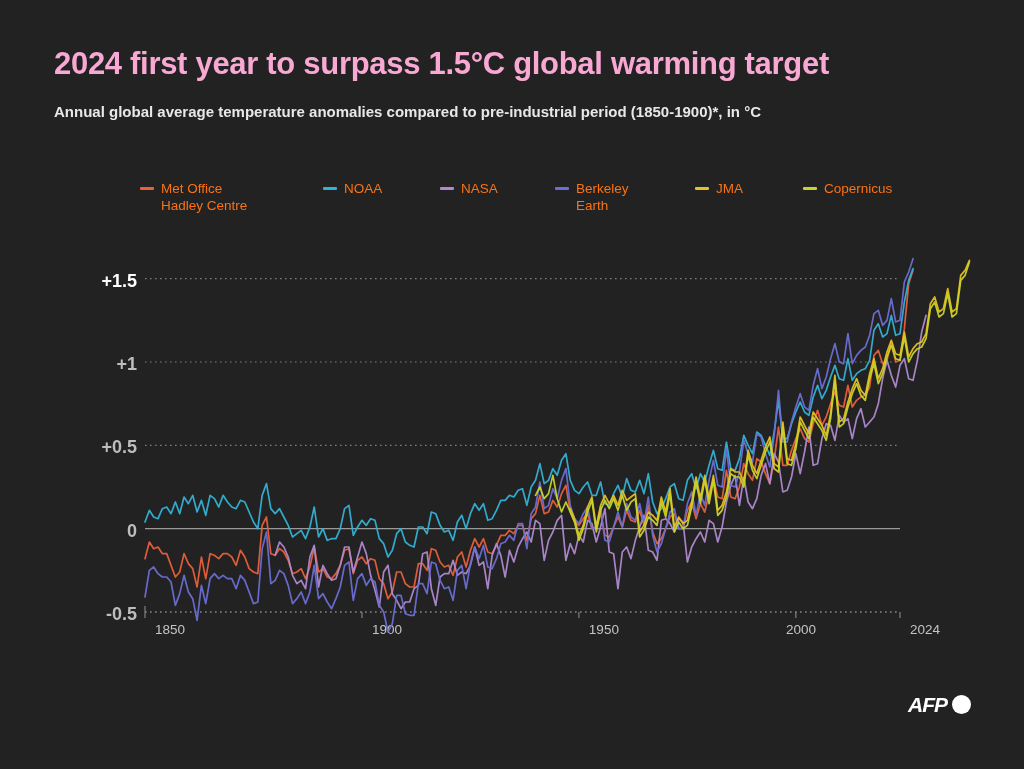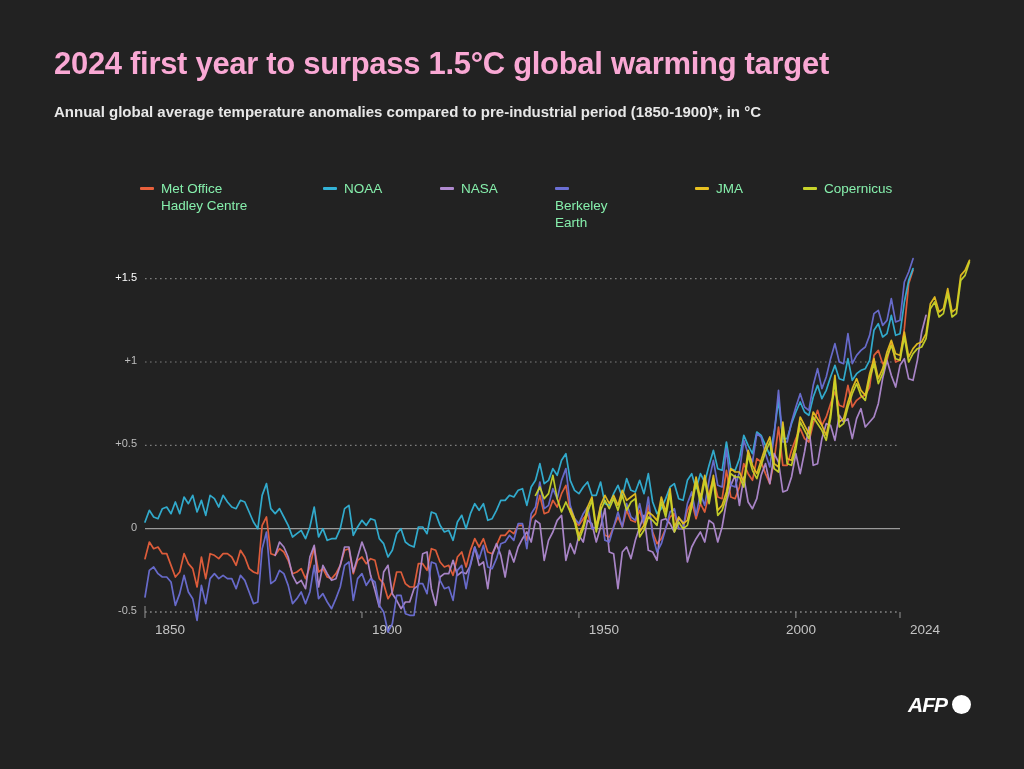--- a/index.html
+++ b/index.html
@@ -31,34 +31,34 @@
   }
   .legend-item{
     position:absolute;top:0;
     display:flex;align-items:flex-start;gap:7px;
   }
   .legend-swatch{
     display:inline-block;width:14px;height:3px;
     margin-top:7px;flex:0 0 auto;border-radius:1px;
   }
   .legend-label{
-    font-size:13.5px;color:#86efac;line-height:17px;
+    font-size:13.5px;color:#f97316;line-height:17px;
     white-space:pre-line;
   }
 
   
   .plot{
     position:absolute;left:145px;top:262px;
     width:755px;height:350px;
   }
   .plot svg{display:block;width:755px;height:350px;overflow:visible;}
 
   .ylabel{
     position:absolute;right:0;
-    font-size:11px;color:#bdbdbd;font-weight:normal;
+    font-size:18px;color:#bdbdbd;font-weight:bold;
     text-align:right;white-space:nowrap;
   }
   .ylabel.hi{color:#ffffff;}
   .xlabel{
     position:absolute;top:622px;
     font-size:13.5px;color:#c4c4c4;
     text-align:right;white-space:nowrap;
   }
 
   .footer-note{
@@ -92,21 +92,21 @@
 Hadley Centre</span>
       </div>
       <div class="legend-item" style="left: 183px;">
         <span class="legend-swatch" style="background: rgb(51, 178, 214);"></span>
         <span class="legend-label">NOAA</span>
       </div>
       <div class="legend-item" style="left: 300px;">
         <span class="legend-swatch" style="background: rgb(176, 138, 208);"></span>
         <span class="legend-label">NASA</span>
       </div>
-      <div class="legend-item" style="left: 415px; flex-direction: column;">
+      <div class="legend-item" style="left: 415px;">
         <span class="legend-swatch" style="background: rgb(107, 111, 212);"></span>
         <span class="legend-label">Berkeley
 Earth</span>
       </div>
       <div class="legend-item" style="left: 555px;">
         <span class="legend-swatch" style="background: rgb(232, 192, 32);"></span>
         <span class="legend-label">JMA</span>
       </div>
       <div class="legend-item" style="left: 663px;">
         <span class="legend-swatch" style="background: rgb(200, 212, 42);"></span>

